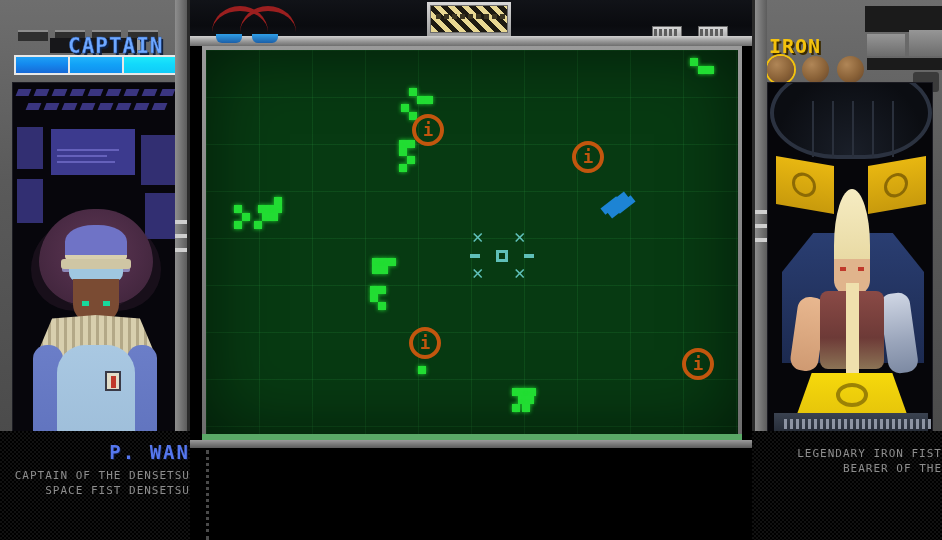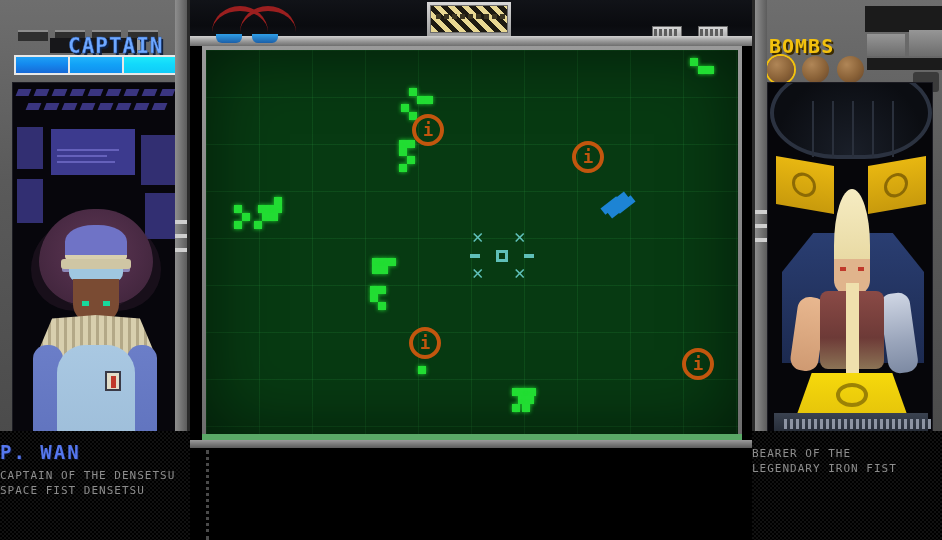--- a/index.html
+++ b/index.html
@@ -102,21 +102,21 @@
   #cap-badge i { position:absolute; left:4px; top:3px; width:5px; height:12px; background:#c0392b; }
   #left-panel-foot { position:absolute; left:0; top:432px; width:190px; height:24px;
     background:linear-gradient(180deg,#6a6a6a,#4a4a4a); }
   .foot-notch { position:absolute; top:438px; width:12px; height:8px; background:#2a2a2a; }
 
   
   .nameplate {
     position:absolute; bottom:0; width:190px; height:109px;
     background:
       repeating-conic-gradient(#111 0% 25%, #000 0% 50%) 0 0/4px 4px;
-    text-align:left; padding-top:10px;
+    text-align:right; padding-top:10px;
   }
   .nameplate .cname {
     font-size:19px; font-weight:bold; letter-spacing:2px;
     font-family:"DejaVu Sans Mono", monospace;
   }
   .nameplate .ctitle {
     font-size:11px; color:#8d8d8d; letter-spacing:1px; line-height:15px;
     margin-top:5px; font-family:"DejaVu Sans Mono", monospace;
   }
   #left-name .cname { color:#5577ee; text-shadow:1px 1px 0 #11183a; }
@@ -501,21 +501,21 @@
 
   <div id="right-panel">
     <div id="right-chrome">
 
       <div class="r-blk" style="left:110px;top:6px;width:80px;height:26px;"></div>
       <div class="r-vent" style="left:112px;top:34px;width:38px;height:22px;"></div>
       <div class="r-vent" style="left:154px;top:30px;width:34px;height:26px;"></div>
       <div class="r-blk" style="left:112px;top:58px;width:76px;height:12px;"></div>
       <div class="r-dial" style="left:158px;top:72px;width:26px;height:20px;"></div>
 
-      <div id="bombs-label">BOMBS</div>
+      <div id="bombs-label">IRON</div>
       <div id="bombs-row">
         <span class="bomb active"></span>
         <span class="bomb"></span>
         <span class="bomb"></span>
       </div>
 
       <div id="right-portrait">
         <div id="dome"></div>
         <span class="ray" style="left:44px;"></span>
         <span class="ray" style="left:64px;"></span>
@@ -577,19 +577,19 @@
       <div id="left-panel-foot" style="left:0;"></div>
       <div class="side-rail" style="left:0;">
         <span class="rail-mark" style="top:210px;"></span>
         <span class="rail-mark" style="top:224px;"></span>
         <span class="rail-mark" style="top:238px;"></span>
       </div>
     </div>
 
     <div class="nameplate" id="right-name">
       <div class="ctitle">
+        <div>LEGENDARY IRON FIST</div>
         <div>BEARER OF THE</div>
-        <div>LEGENDARY IRON FIST</div>
       </div>
     </div>
   </div>
 
 </div>
 
 </body></html>

